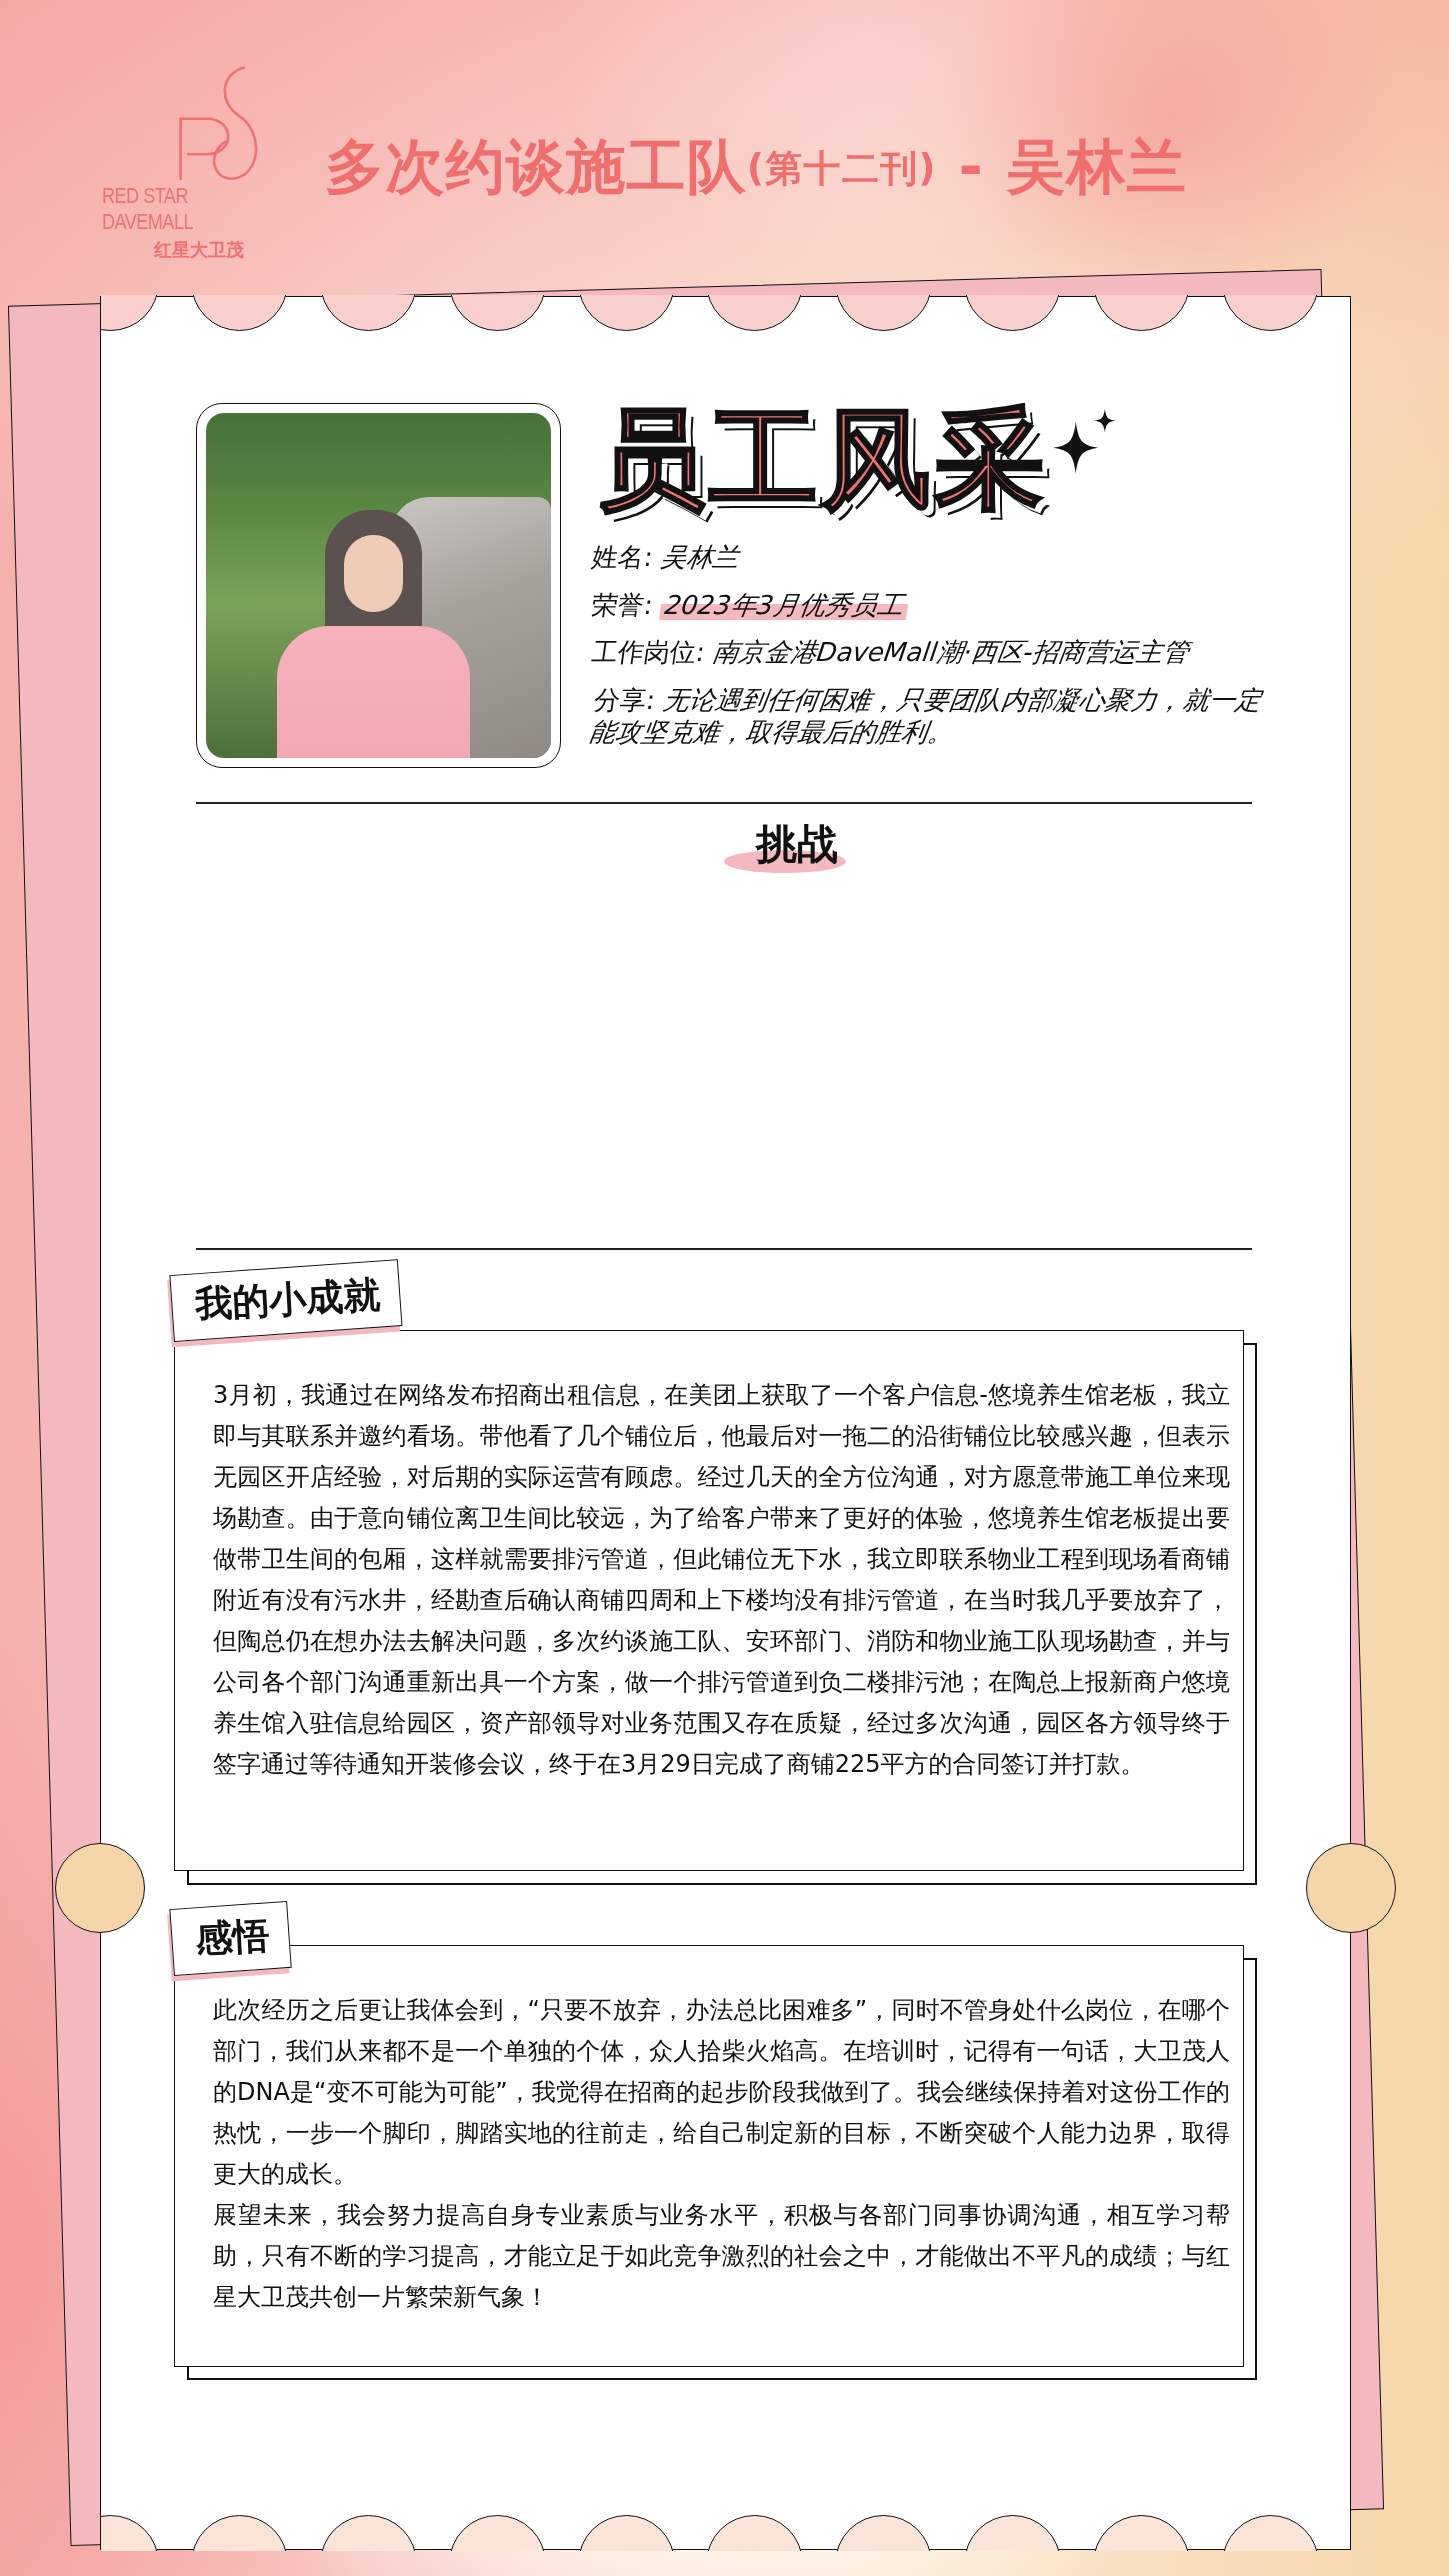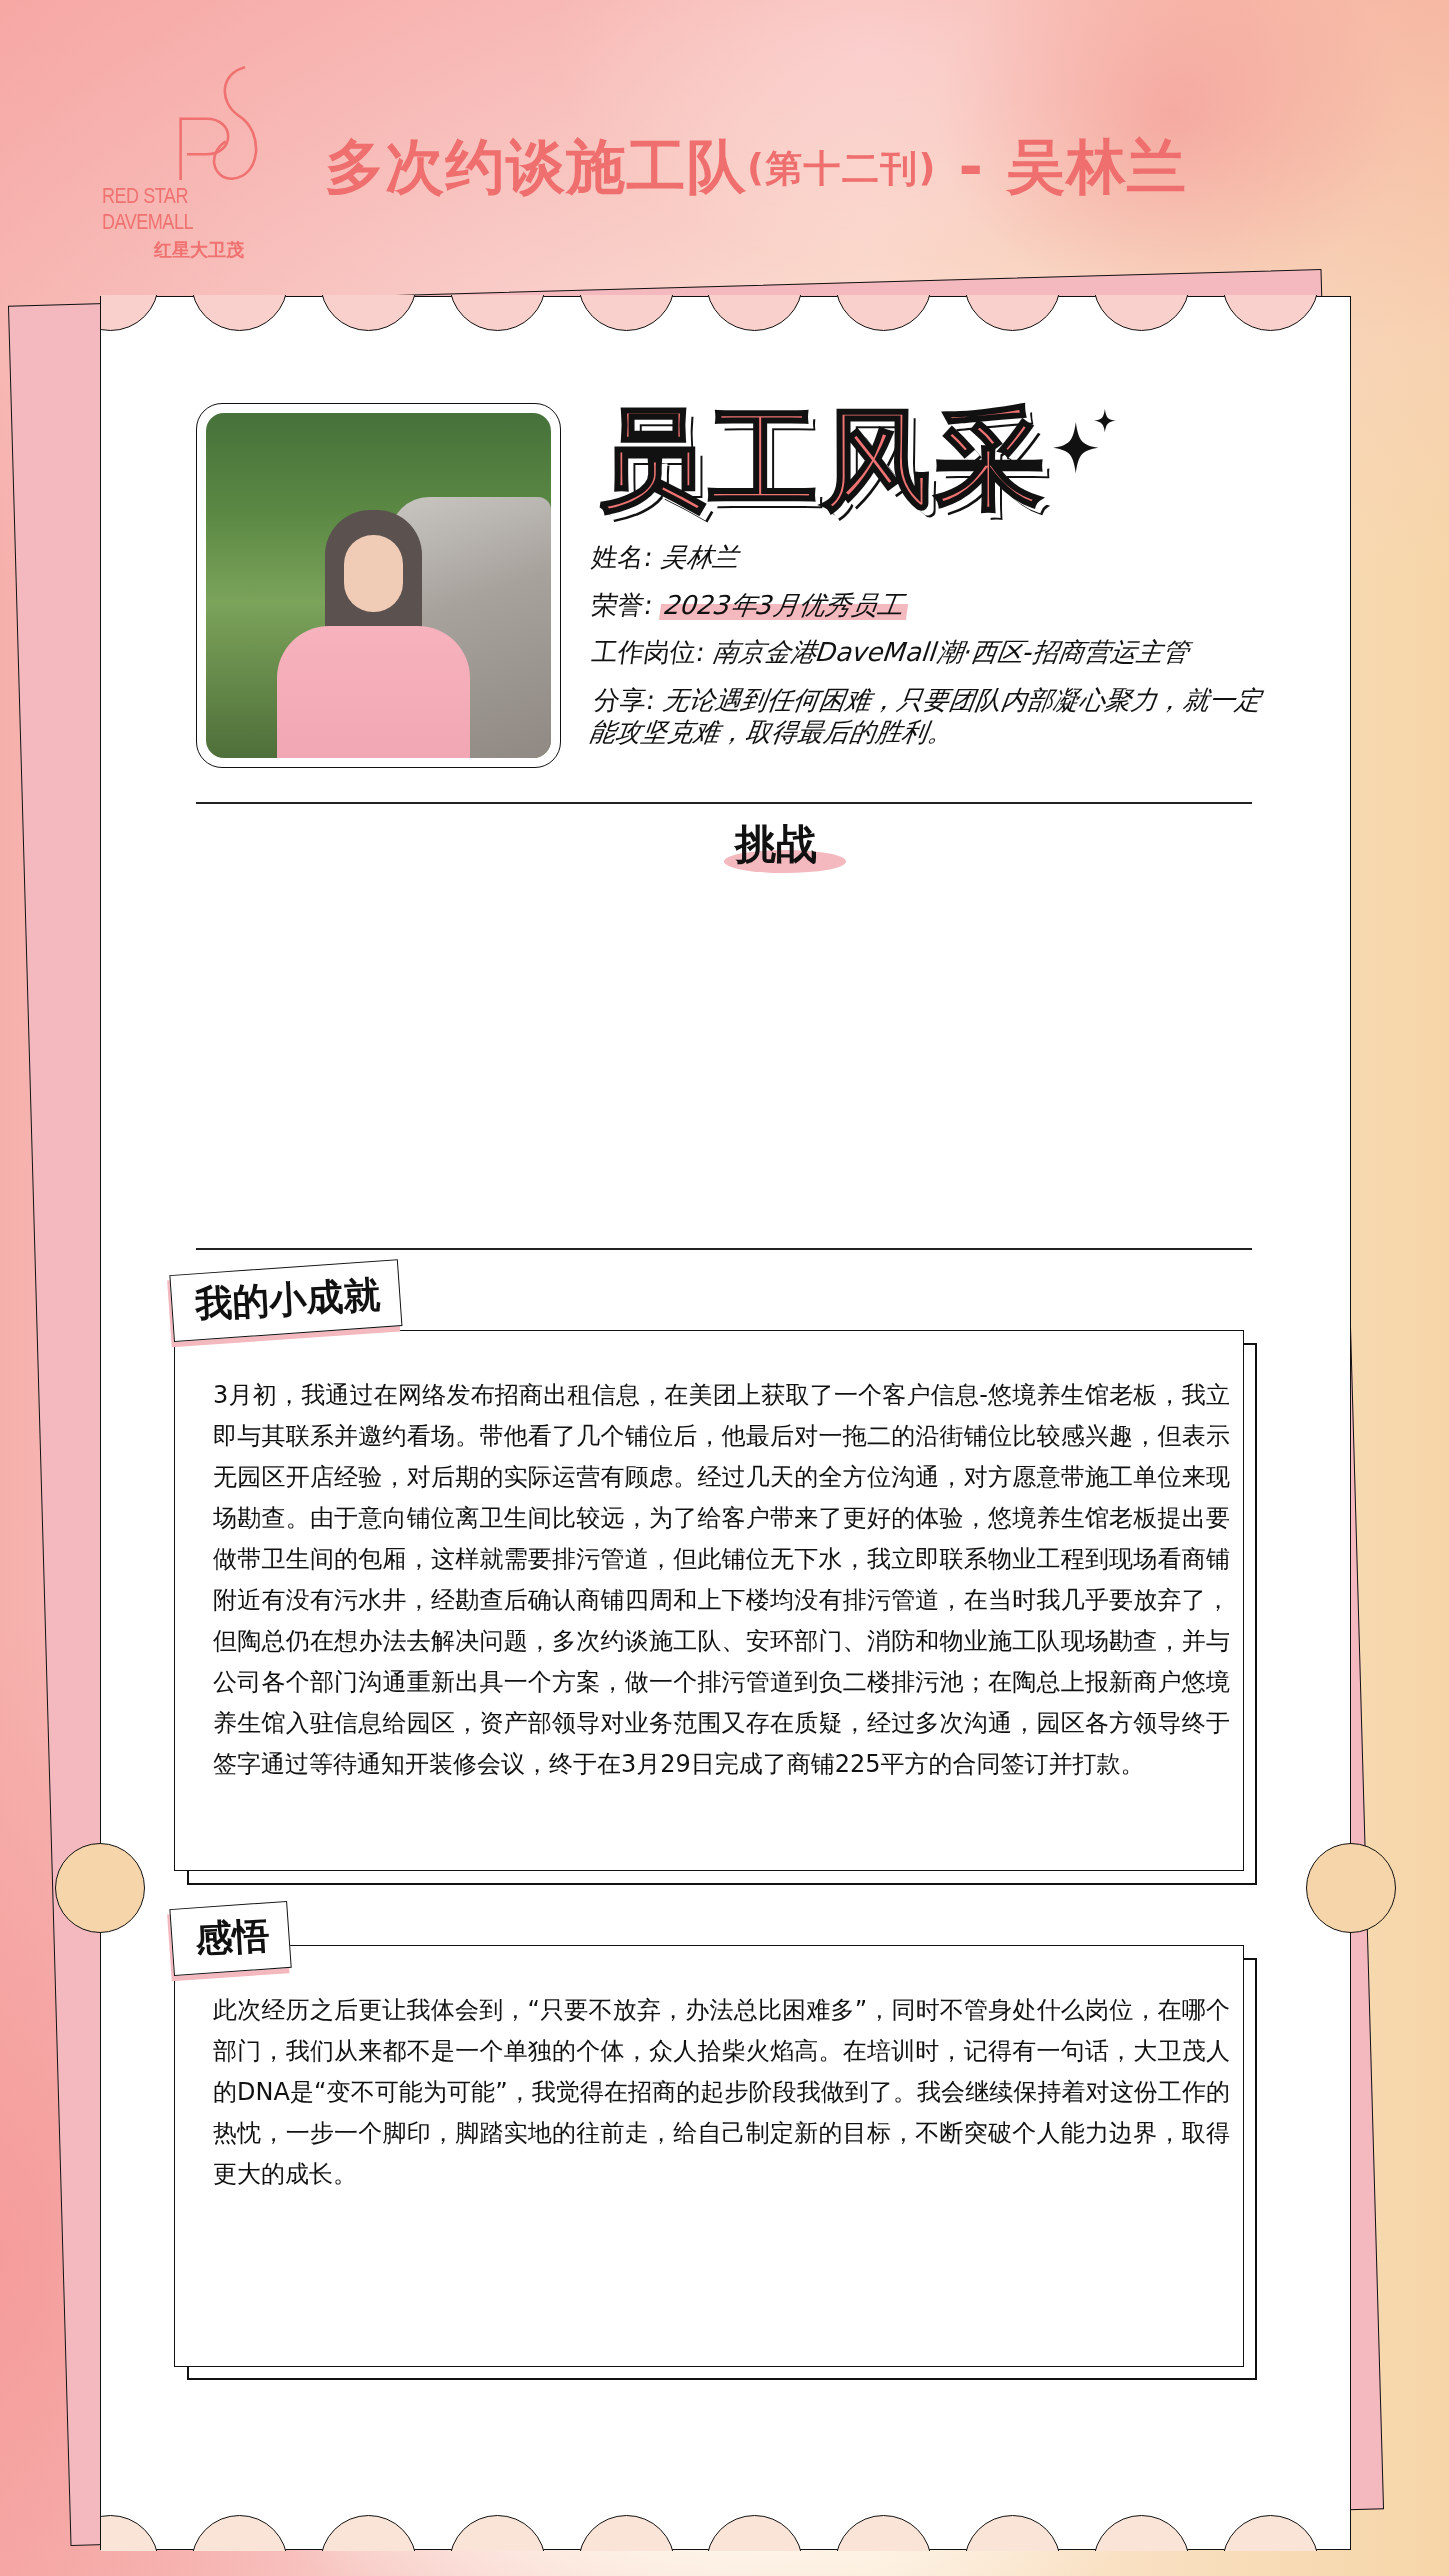--- a/index.html
+++ b/index.html
@@ -113,21 +113,21 @@
   .col.right { left: 718px; width: 522px; }
   .col-head { position: relative; height: 58px; margin-bottom: 6.4px; }
   .col-head .pill {
     position: absolute; left: 0; top: 32px; width: 161px; height: 23px; border-radius: 50%;
     background: #f3b9be;
   }
   .col.right .col-head .pill { left: 6.4px; width: 122px; }
   .col-head .txt {
     position: absolute; left: 24.5px; top: 0; font-size: 41px; font-weight: bold; line-height: 52px;
   }
-  .col.right .col-head .txt { left: 17px; }
+  .col.right .col-head .txt { left: 38px; }
   .col-body { font-size: 21px; line-height: 37px; color: #111; text-align: justify; }
 
   
   .box-wrap { position: absolute; left: 174px; width: 1095px; }
   .box-shadow {
     position: absolute; left: 13px; width: 1070px; border: 2.6px solid #111; background: #fff;
   }
   .box {
     position: absolute; left: 0; width: 1070px; border: 1.9px solid #111; background: #fff;
   }
@@ -246,15 +246,16 @@
 </div>
 
 <div class="box-wrap" style="top:1903px; height:483px;">
   <div class="box-shadow" style="top:55px; height:422px;"></div>
   <div class="box" style="top:42px; height:422px;"></div>
   <div class="box-label" style="top:6.4px;">
     <span>感悟</span>
   </div>
   <div class="box-text" style="top:87px;">
     <p>此次经历之后更让我体会到，“只要不放弃，办法总比困难多”，同时不管身处什么岗位，在哪个部门，我们从来都不是一个单独的个体，众人拾柴火焰高。在培训时，记得有一句话，大卫茂人的DNA是“变不可能为可能”，我觉得在招商的起步阶段我做到了。我会继续保持着对这份工作的热忱，一步一个脚印，脚踏实地的往前走，给自己制定新的目标，不断突破个人能力边界，取得更大的成长。</p>
+    <p>展望未来，我会努力提高自身专业素质与业务水平，积极与各部门同事协调沟通，相互学习帮助，只有不断的学习提高，才能立足于如此竞争激烈的社会之中，才能做出不平凡的成绩；与红星大卫茂共创一片繁荣新气象！</p>
   </div>
 </div>
 
 
 </body></html>

